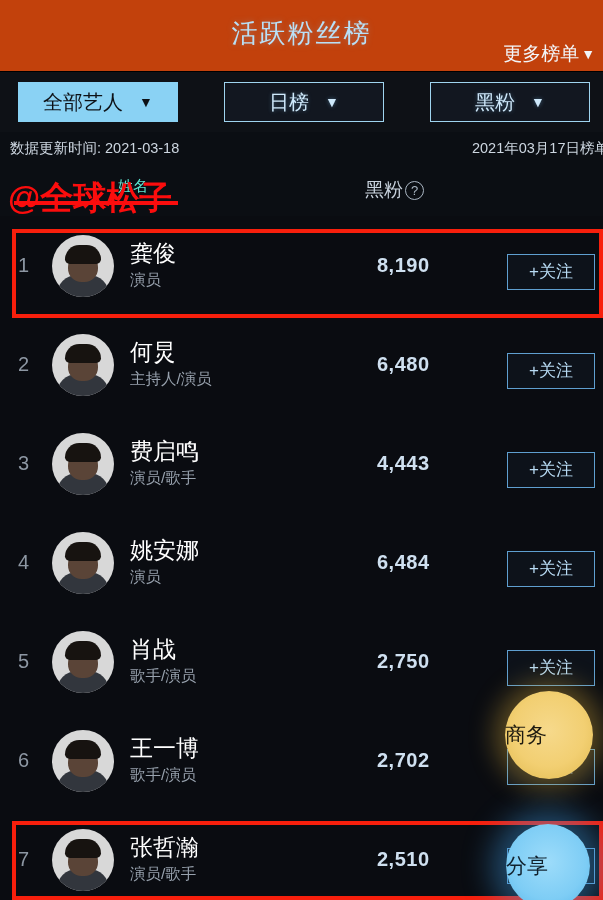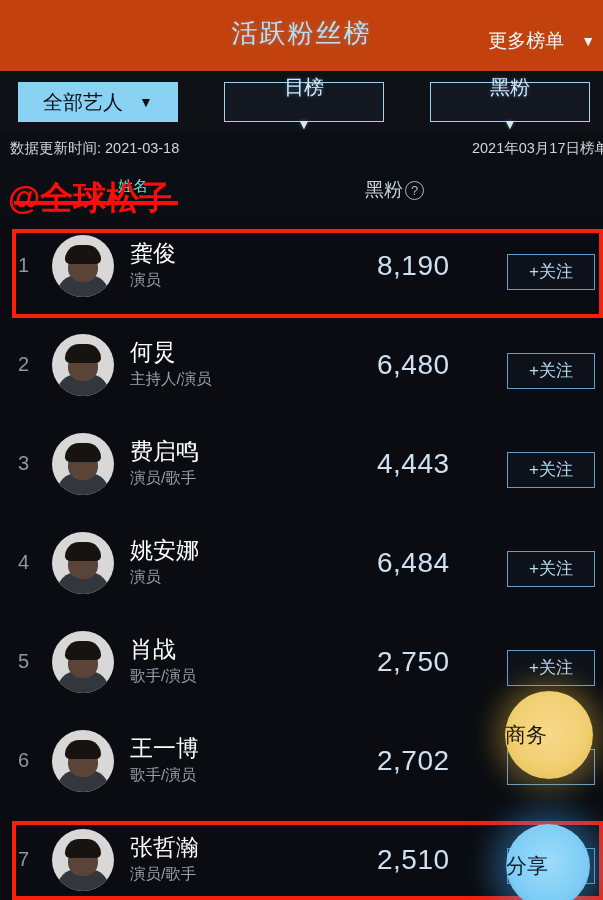--- a/index.html
+++ b/index.html
@@ -24,26 +24,26 @@
     position:absolute;
     left:0; right:0; top:16px;
     text-align:center;
     font-size:26px;
     color:#b9e0f7;
     letter-spacing:2px;
     text-shadow:0 0 6px rgba(130,200,250,.35);
   }
   .more-rank {
     position:absolute;
-    right:8px; top:28px;
+    right:8px; top:41px;
     font-size:19px;
     color:#f2f5f8;
     display:flex;
     align-items:center;
-    gap:17px;
+    gap:2px;
     white-space:nowrap;
   }
   .caret { font-size:14px; line-height:1; }
 
   
   .filters {
     position:relative;
     height:60px;
     background:#0e1116;
     display:flex;
@@ -65,21 +65,20 @@
   }
   .chip.solid {
     background:#8ad2f4;
     color:#0d1116;
   }
   .chip.outline {
     border:1px solid #9fd4ef;
     color:#cfe9fb;
     background:#121720;
     text-shadow:0 0 4px rgba(130,200,250,.4);
-    flex-direction:column;
   }
   .chip.cut { margin-right:-40px; }
 
   
   .inforow {
     position:relative;
     height:32px;
     background:#0b0e13;
     font-size:14.5px;
     color:#cdd6e0;
@@ -196,23 +195,24 @@
   }
   .who .role {
     font-size:15.5px;
     color:#98a2ae;
     margin-top:3px;
     white-space:nowrap;
   }
   .score {
     flex:0 0 130px;
     text-align:left;
-    font-size:28px;
+    font-size:20px;
     color:#cfe0f0;
     letter-spacing:.5px;
+    font-weight:bold;
   }
   .follow {
     flex:0 0 88px;
     margin-right:8px;
     height:36px;
     border:1px solid #5f9fd0;
     display:flex;
     align-items:center;
     justify-content:center;
     font-size:17px;

